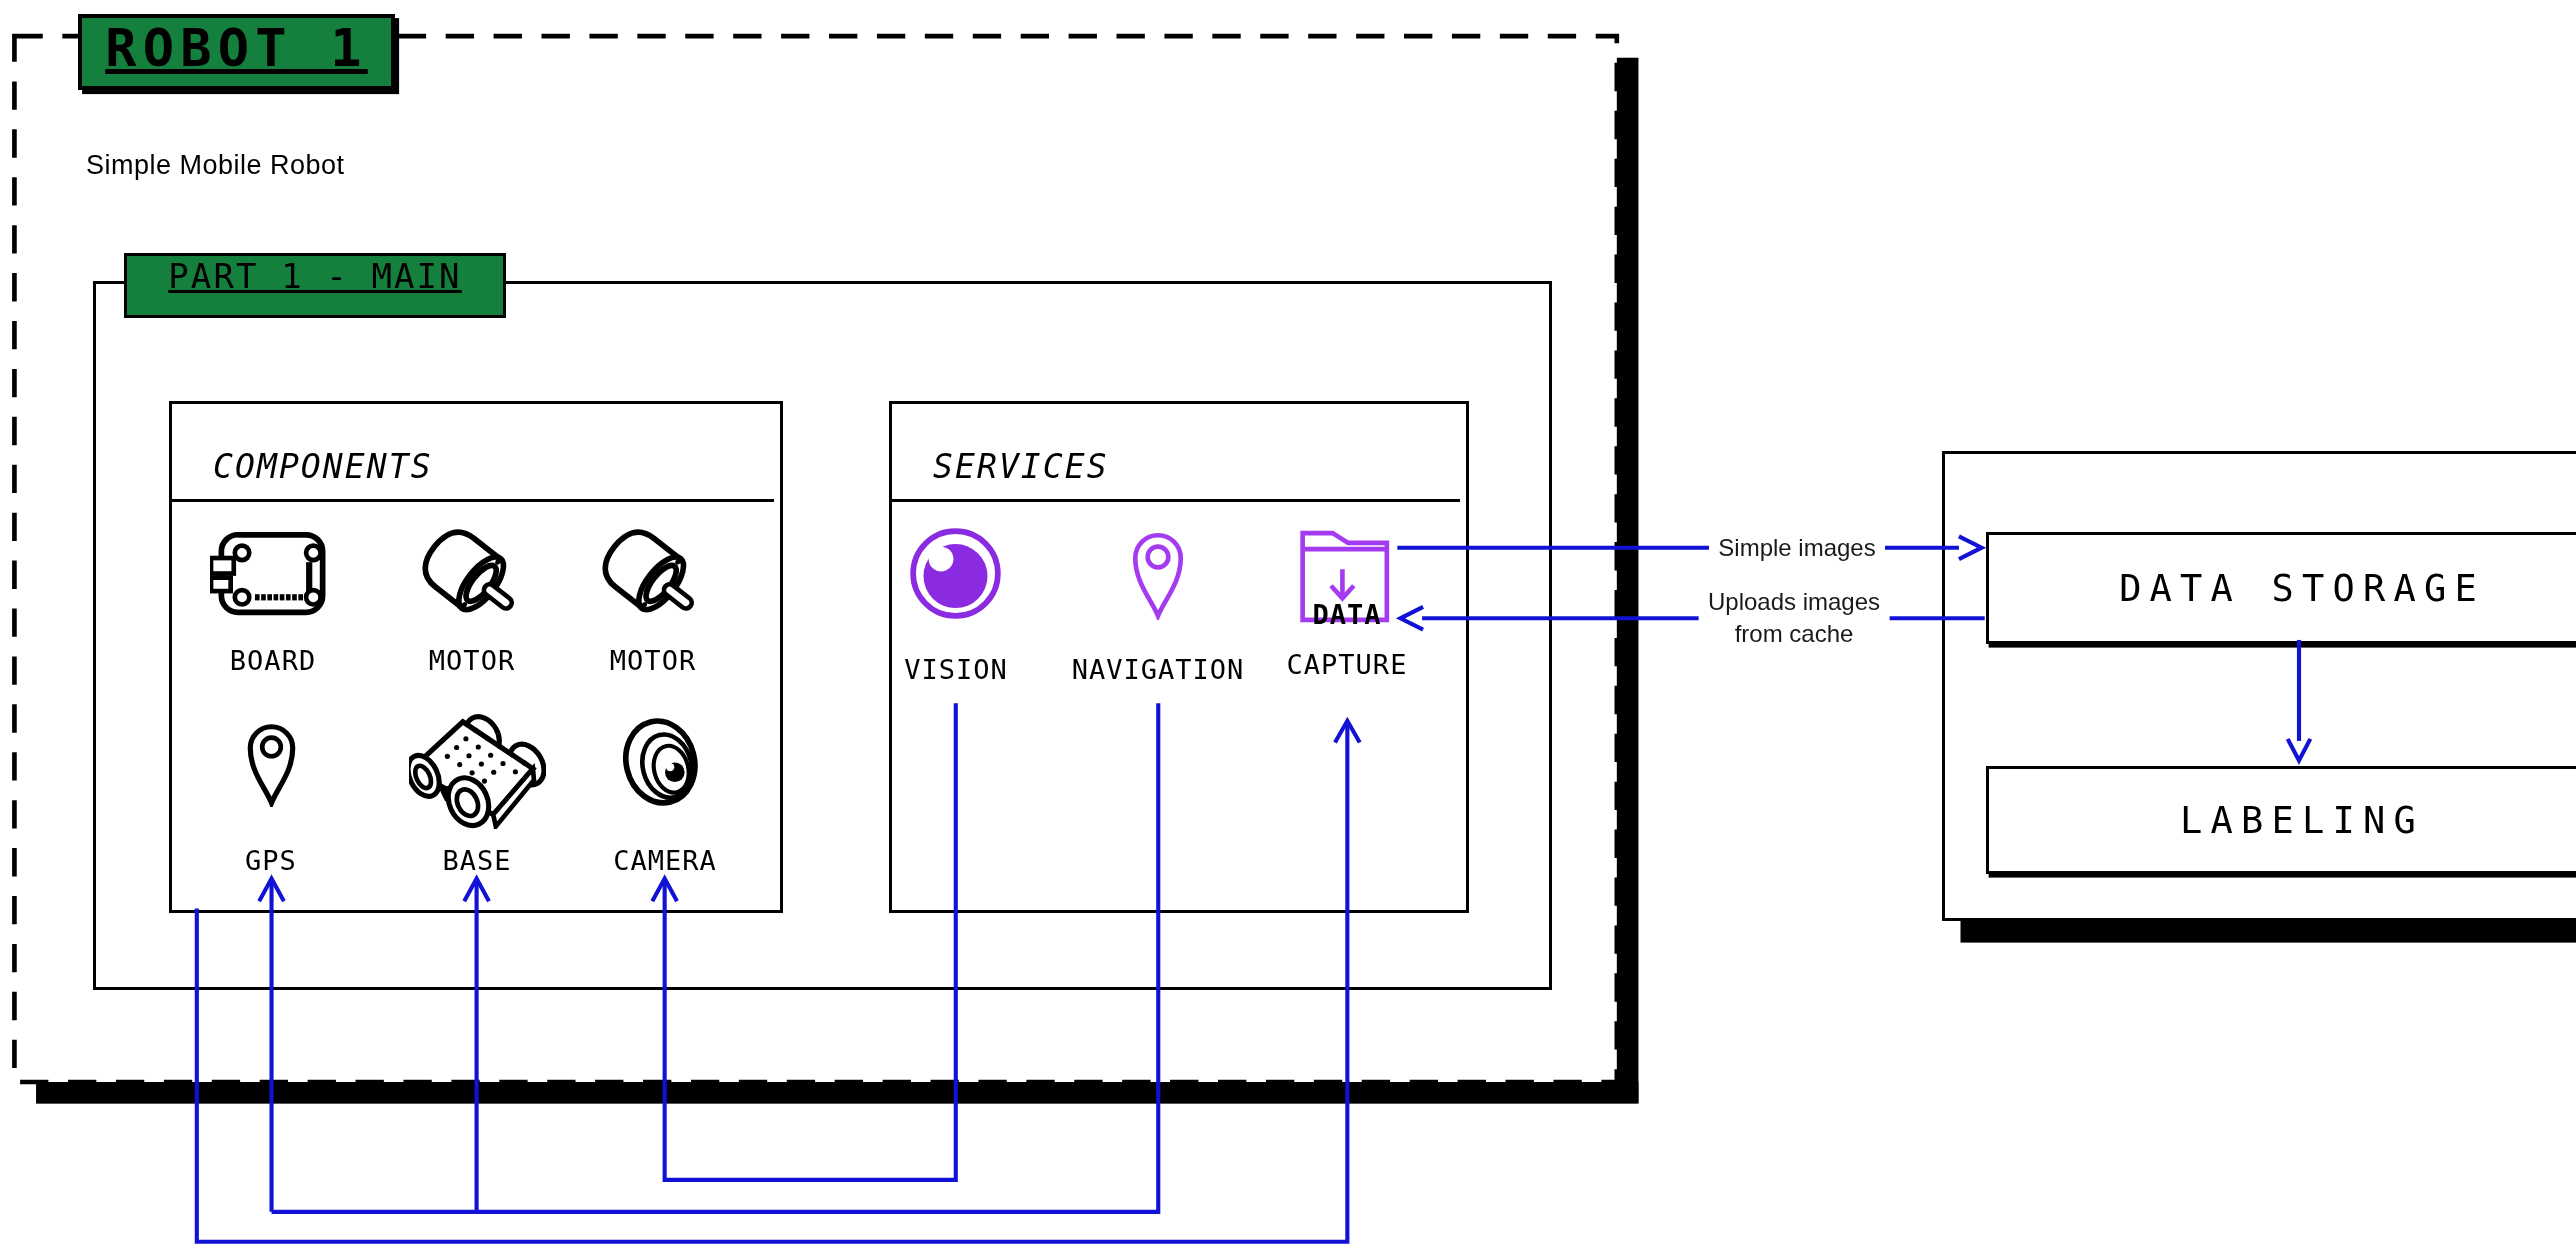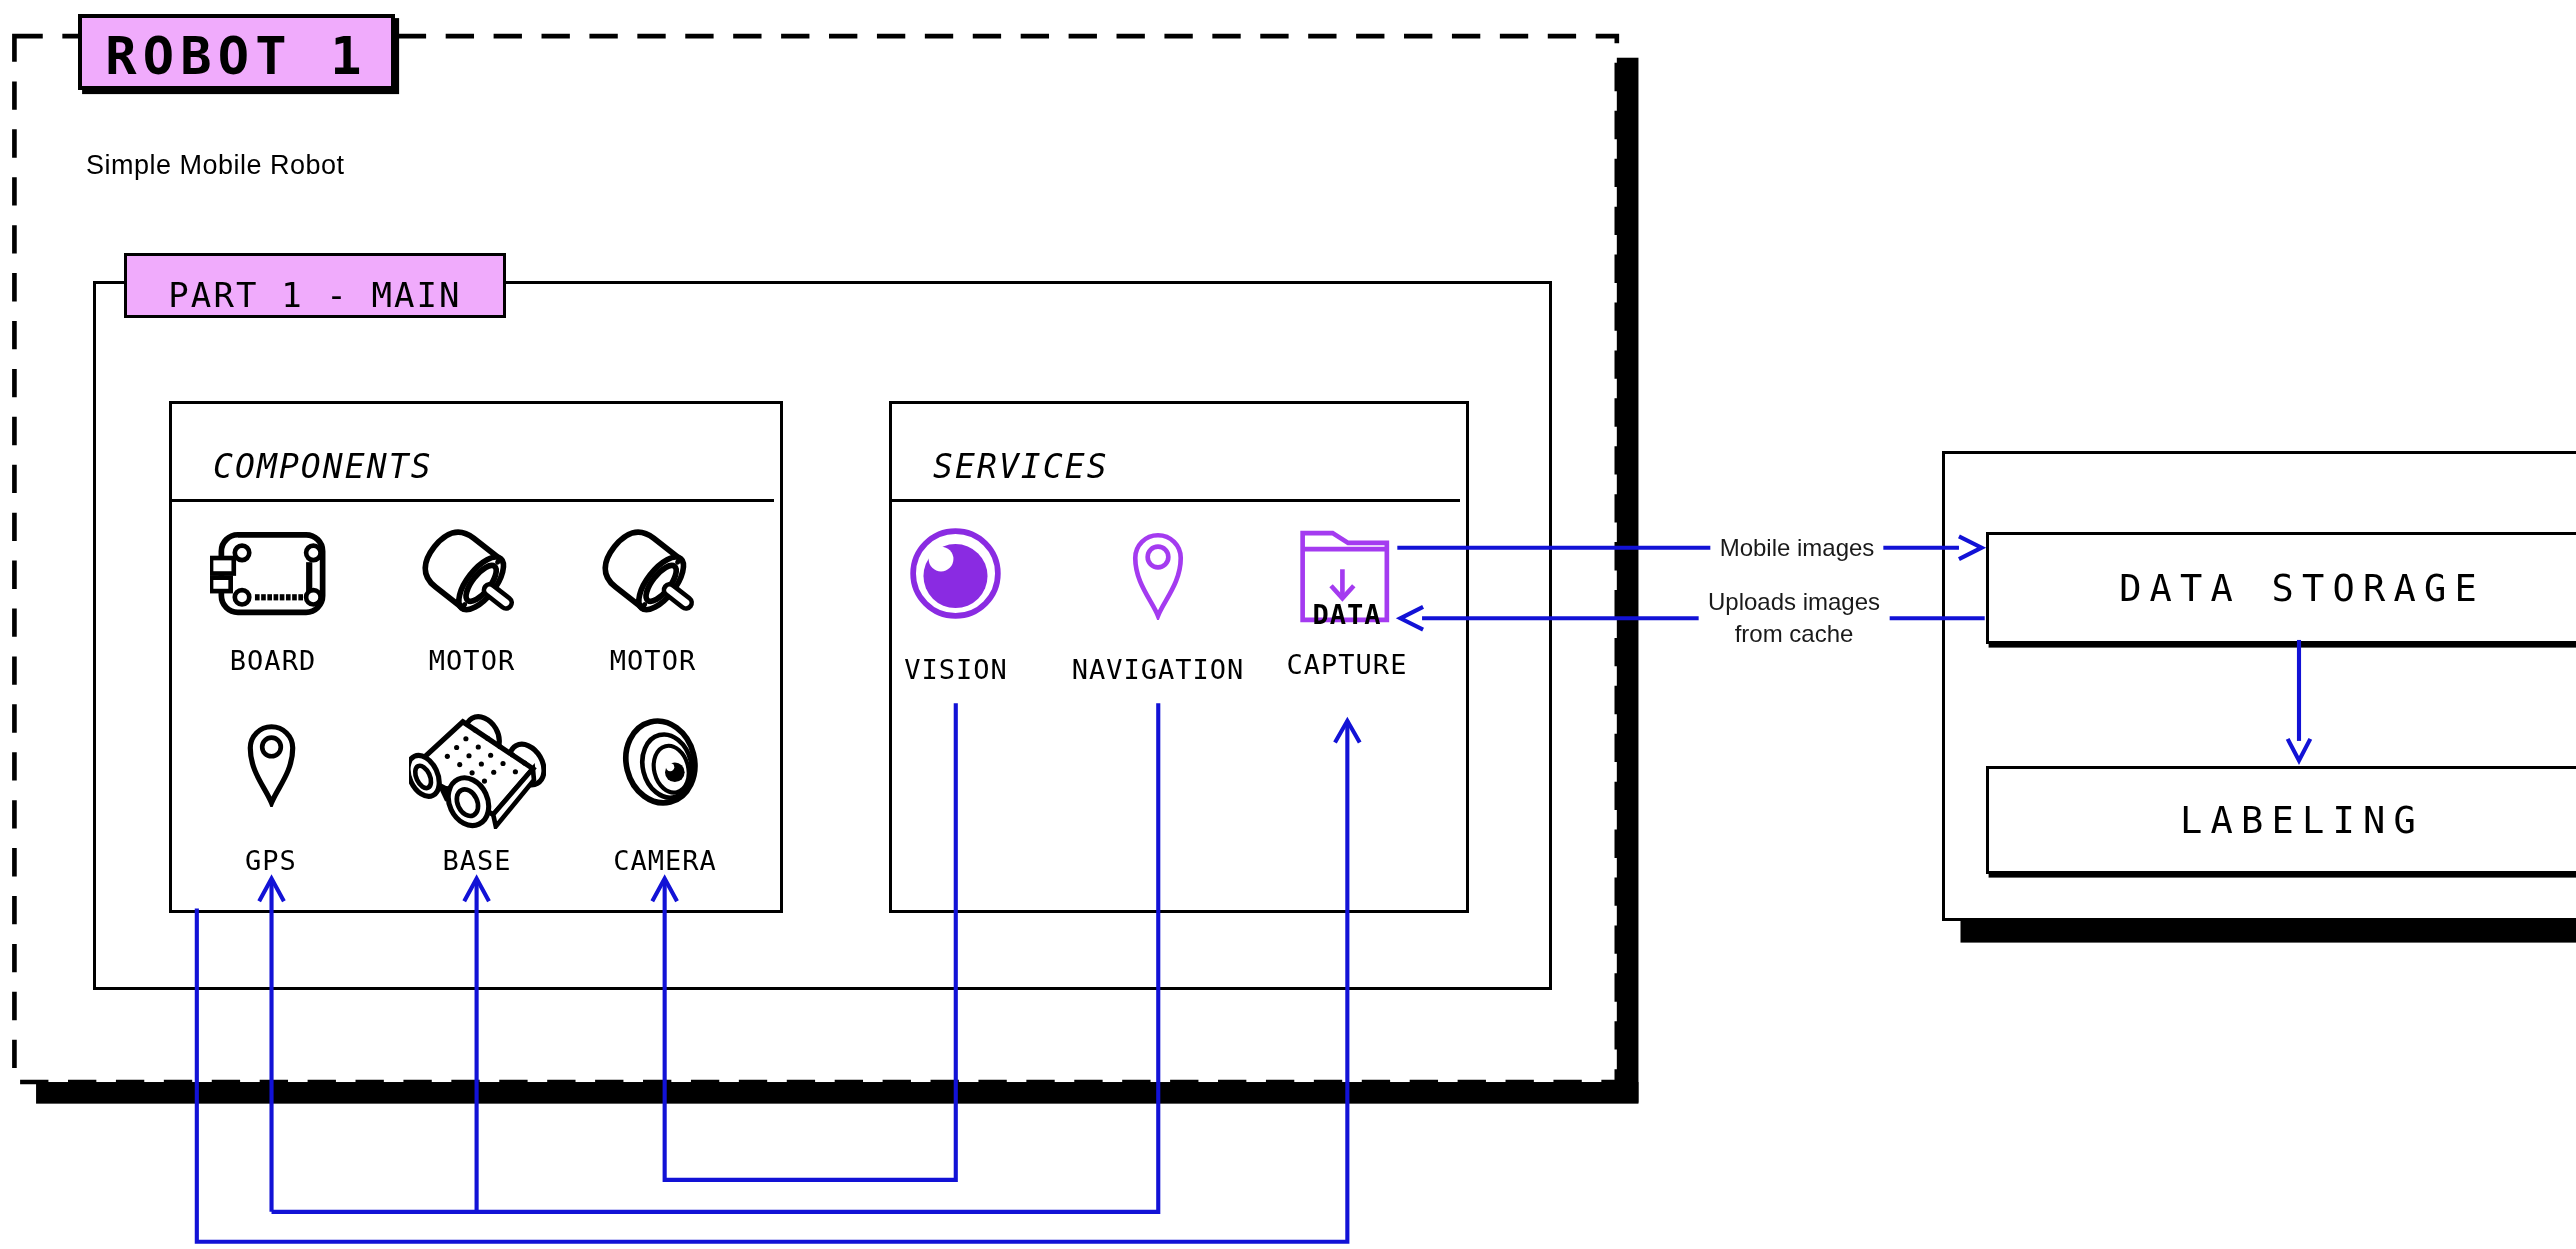--- a/index.html
+++ b/index.html
@@ -1,20 +1,20 @@
 <!DOCTYPE html>
 <html style="font-size:8.2px"><head>
 <meta charset="utf-8">
 <style>
   html,body{margin:0;padding:0;background:#fff;}
   #canvas{position:relative;width:2857px;height:1250px;background:#fff;overflow:hidden;
           font-family:"DejaVu Sans Mono", monospace;color:#000;}
   .abs{position:absolute;}
   svg.layer{position:absolute;left:0;top:0;pointer-events:none;}
-  .titlebox{position:absolute;background:#f0abfc;display:flex;align-items:flex-end;justify-content:center;z-index:4;}
+  .titlebox{position:absolute;background:#15803d;display:flex;align-items:flex-start;justify-content:center;z-index:4;text-decoration:underline;}
   .box{position:absolute;background:transparent;z-index:2;}
   .whitebox{position:absolute;background:#fff;display:flex;align-items:center;justify-content:center;z-index:3;}
   .mono-title{font-family:"DejaVu Sans Mono", monospace;}
   .sans{font-family:"Liberation Sans", sans-serif;}
   .itemlabel{position:absolute;width:206px;text-align:center;font-size:27px;letter-spacing:1px;z-index:5;}
   .sectiontitle{position:absolute;font-size:33px;letter-spacing:2.1px;z-index:5;font-style:italic;}
   .divider{position:absolute;height:3.1px;background:#000;z-index:5;}
   .icon{position:absolute;z-index:5;}
   .edgelabel{position:absolute;transform:translate(-50%,-50%);background:#fff;
              font-family:"Liberation Sans", sans-serif;font-size:24px;color:#1a1a1a;
@@ -200,20 +200,20 @@
       <polyline points="2762,1178 2718,1200 2762,1222"></polyline>
 
       <path d="M4462,1242 L4462,1438"></path>
       <polyline points="4440,1434 4462,1476 4484,1434"></polyline>
 
       <path d="M5078,1586 L5468,1586"></path>
       <polyline points="5470,1564 5514,1586 5470,1608"></polyline>
     </g>
   </svg>
 
-  <div class="edgelabel" style="left:1797px;top:548px;">Mobile images</div>
+  <div class="edgelabel" style="left:1797px;top:548px;">Simple images</div>
   <div class="edgelabel" style="left:1794px;top:618px;">
     <div>Uploads images</div>
     <div>from cache</div>
   </div>
 
 </div>
 
 
 </body></html>

